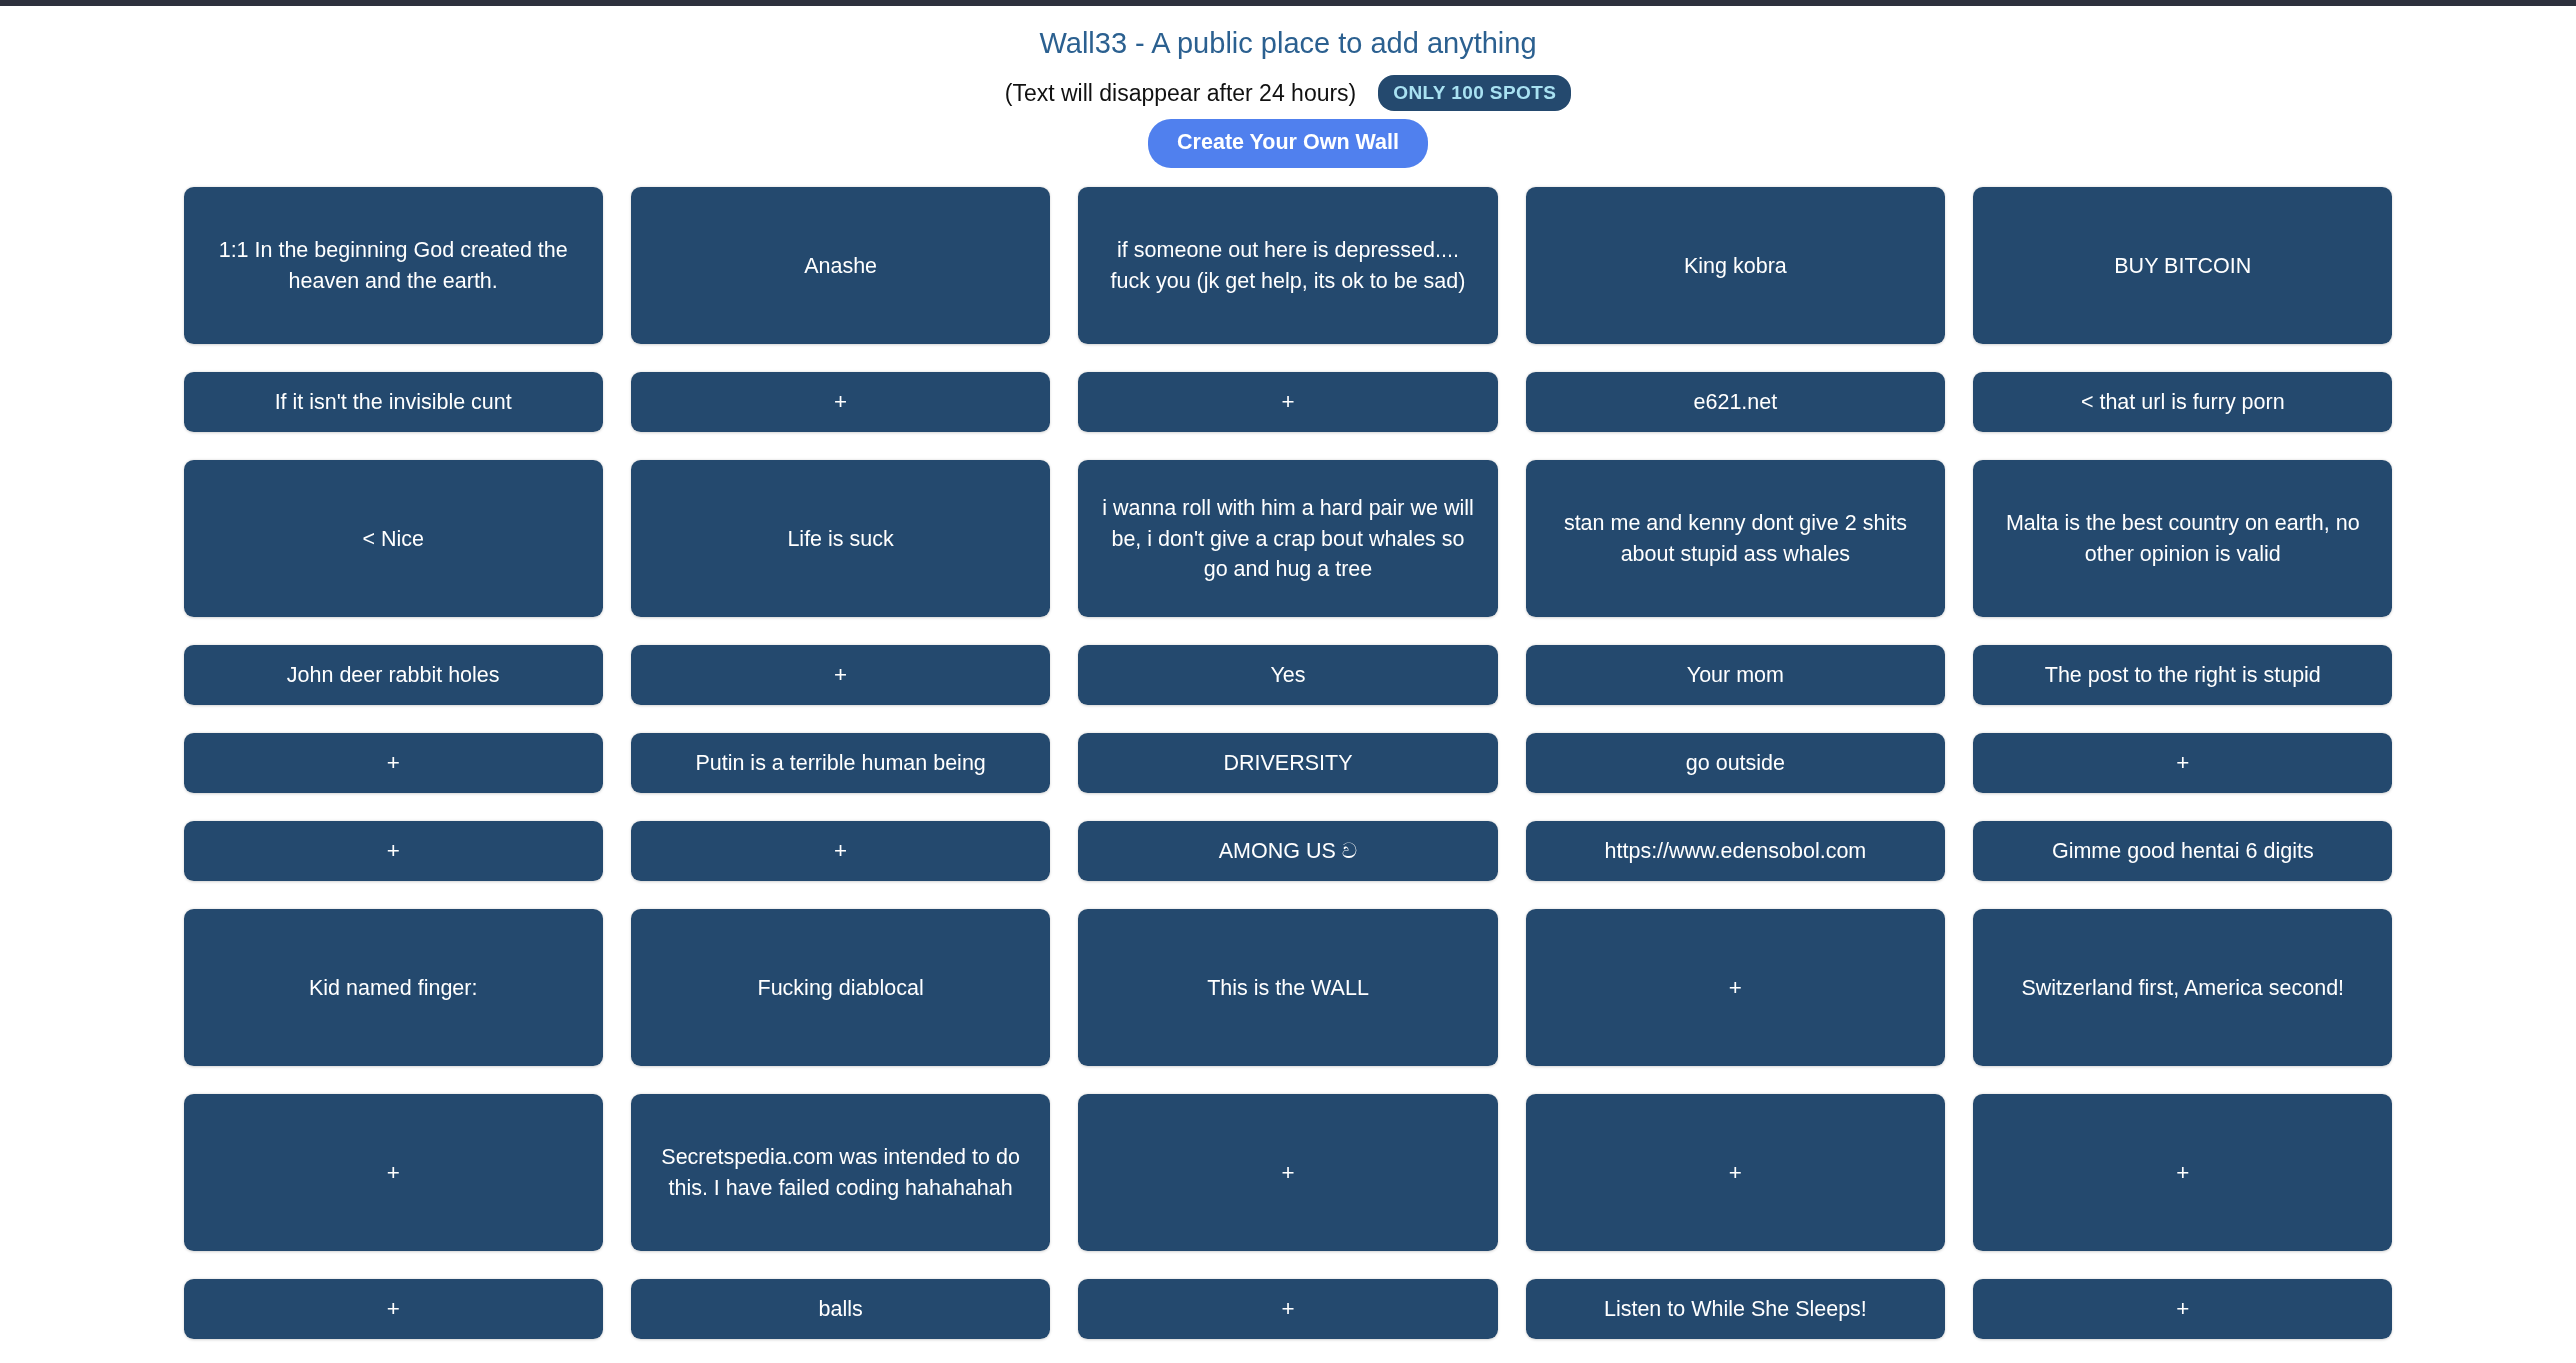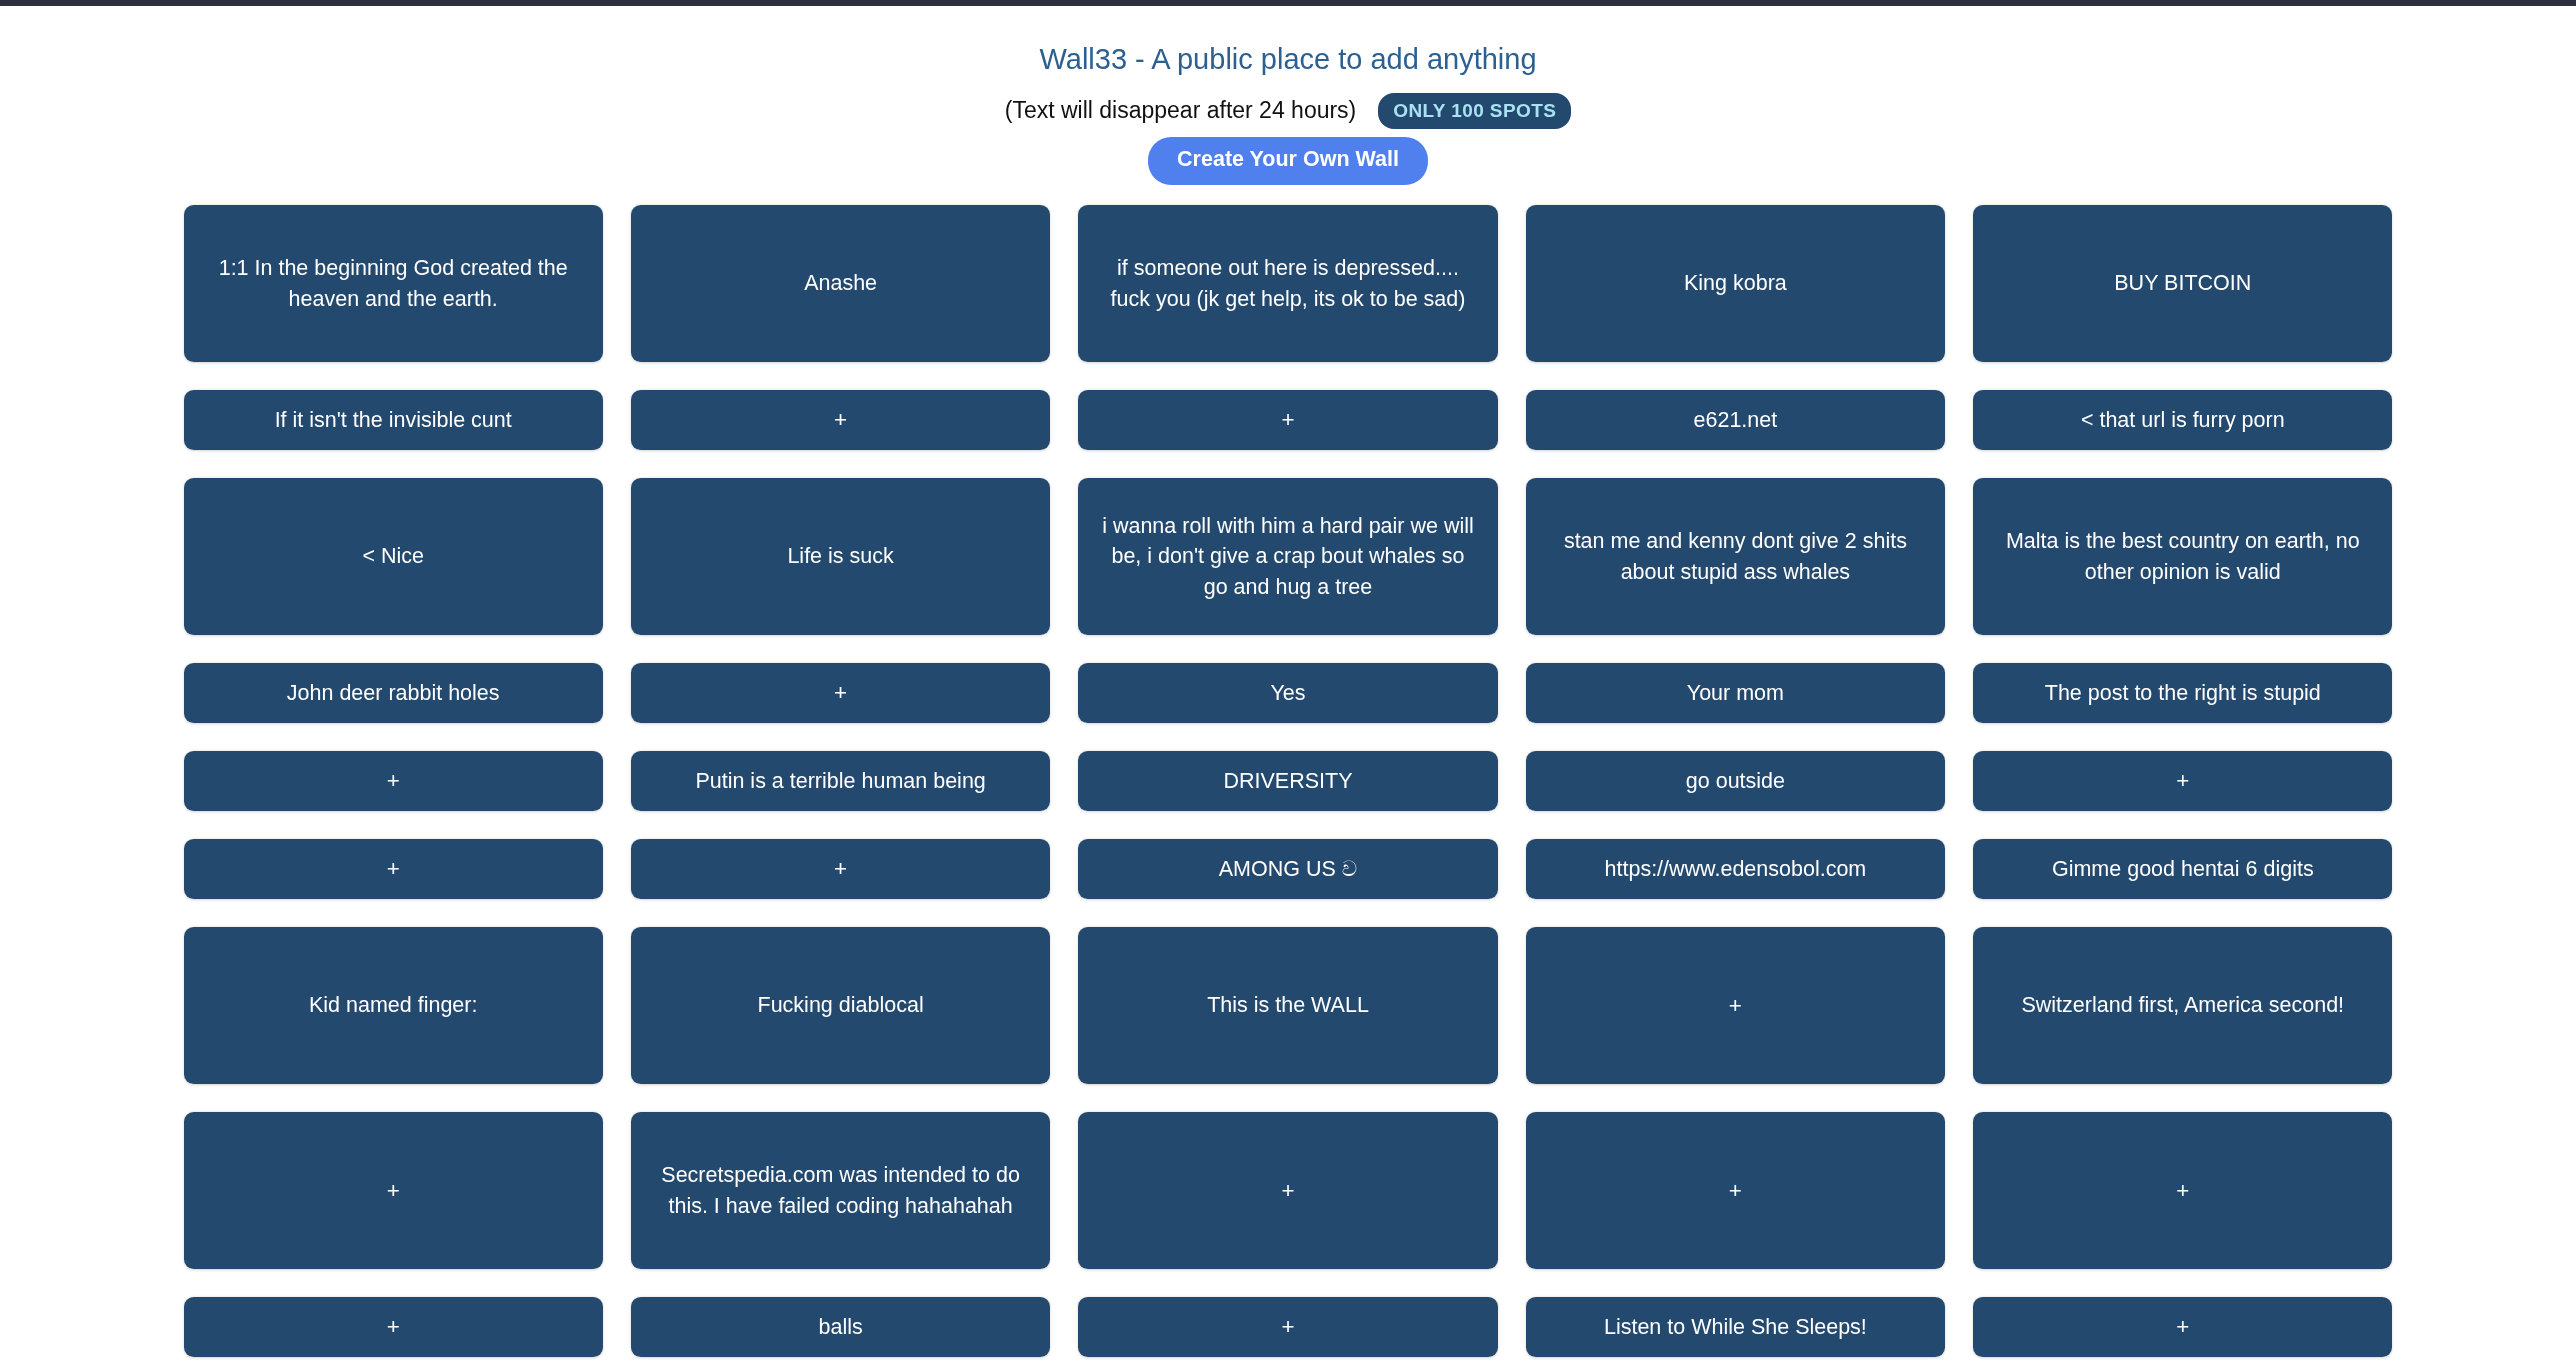--- a/index.html
+++ b/index.html
@@ -32,21 +32,21 @@
     width: 100%;
     text-align: center;
     padding-top: 19.7px;
   }
 
   #site-title {
     font-size: 29px;
     color: #2b6090;
     font-weight: 400;
     line-height: 1.2;
-    margin: 16px;
+    margin: 0;
     padding: 0;
   }
 
   #subline {
     margin-top: 14.3px;
     display: flex;
     align-items: center;
     justify-content: center;
     gap: 22px;
   }

